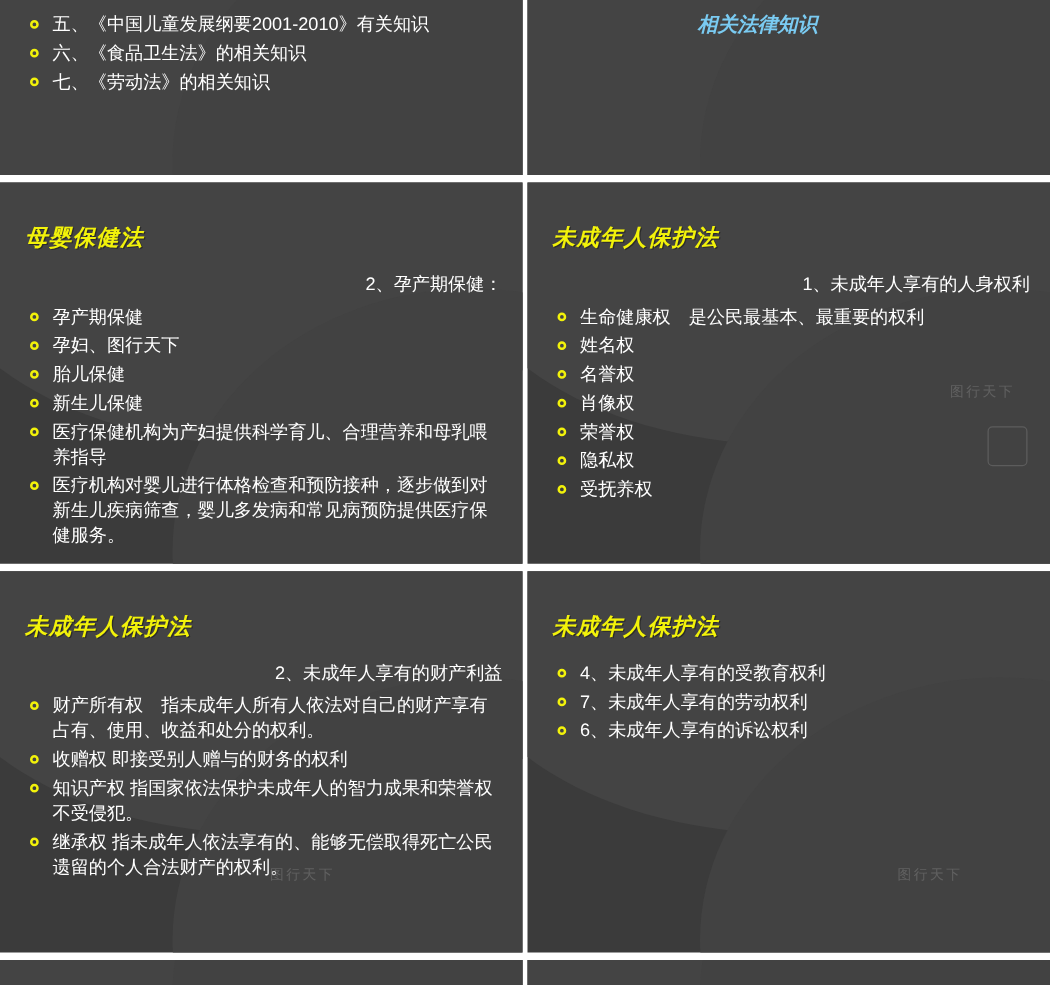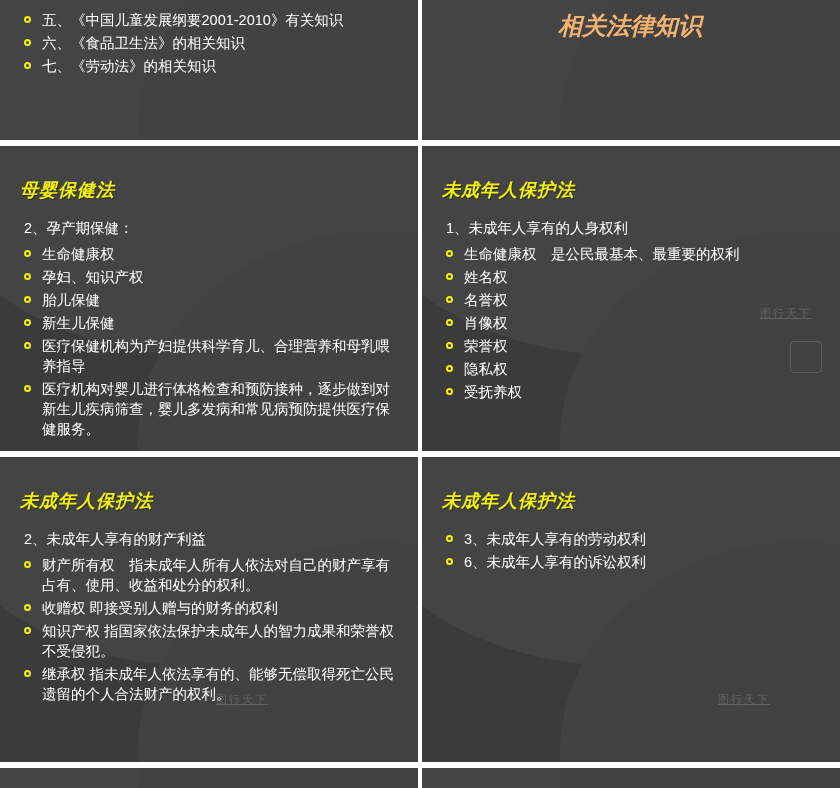--- a/index.html
+++ b/index.html
@@ -67,25 +67,25 @@
     color: #f2f20a;
     font-family: "Liberation Serif", serif;
     font-style: italic;
     font-weight: bold;
     font-size: 18px;
     letter-spacing: 1px;
     margin: 22px 0 16px 4px;
     text-shadow: 1px 1px 0 #2b2b2b;
   }
   .partial-title {
-    color: #fdba74;
+    color: #7dd3fc;
     font-family: "Liberation Serif", serif;
     font-style: italic;
     font-weight: bold;
-    font-size: 24px;
+    font-size: 16px;
     margin: 0 0 0 120px;
     opacity: 0.95;
   }
   ul.bullets {
     list-style: none;
     margin: 0;
     padding: 0 0 0 6px;
   }
   ul.bullets li {
     position: relative;
@@ -107,32 +107,32 @@
     height: 7px;
     border-radius: 50%;
     border: 2px solid #f2f20a;
     box-sizing: border-box;
   }
   .lead {
     font-size: 14.5px;
     line-height: 20px;
     color: #ffffff;
     margin: 0 0 6px 8px;
+    text-align: right;
   }
   .spaced li {
     margin-bottom: 10px;
   }
   .wm {
     position: absolute;
     z-index: 5;
     color: rgba(255,255,255,0.16);
     font-size: 11px;
     letter-spacing: 2px;
     pointer-events: none;
-    text-decoration: underline;
   }
   .wm-box {
     position: absolute;
     z-index: 5;
     width: 30px;
     height: 30px;
     border: 1px solid rgba(255,255,255,0.14);
     border-radius: 4px;
     pointer-events: none;
   }
@@ -162,22 +162,22 @@
       <div class="content">
         <div class="partial-title">相关法律知识</div>
       </div>
     </div>
 
     <div class="slide">
       <div class="content">
         <div class="slide-title">母婴保健法</div>
         <div class="lead">2、孕产期保健：</div>
         <ul class="bullets">
-          <li><span class="bt">生命健康权</span></li>
-          <li><span class="bt">孕妇、知识产权</span></li>
+          <li><span class="bt">孕产期保健</span></li>
+          <li><span class="bt">孕妇、图行天下</span></li>
           <li><span class="bt">胎儿保健</span></li>
           <li><span class="bt">新生儿保健</span></li>
           <li><span class="bt">医疗保健机构为产妇提供科学育儿、合理营养和母乳喂养指导</span></li>
           <li><span class="bt">医疗机构对婴儿进行体格检查和预防接种，逐步做到对新生儿疾病筛查，婴儿多发病和常见病预防提供医疗保健服务。</span></li>
         </ul>
       </div>
     </div>
 
     <div class="slide">
       <div class="content">
@@ -208,21 +208,22 @@
           <li><span class="bt">继承权 指未成年人依法享有的、能够无偿取得死亡公民遗留的个人合法财产的权利。</span></li>
         </ul>
         <div class="wm" style="right:150px; bottom:55px;">图行天下</div>
       </div>
     </div>
 
     <div class="slide">
       <div class="content">
         <div class="slide-title">未成年人保护法</div>
         <ul class="bullets spaced">
-          <li><span class="bt">3、未成年人享有的劳动权利</span></li>
+          <li><span class="bt">4、未成年人享有的受教育权利</span></li>
+          <li><span class="bt">7、未成年人享有的劳动权利</span></li>
           <li><span class="bt">6、未成年人享有的诉讼权利</span></li>
         </ul>
         <div class="wm" style="right:70px; bottom:55px;">图行天下</div>
       </div>
     </div>
 
     <div class="slide bottom-strip"></div>
     <div class="slide bottom-strip"></div>
 
   </div>

